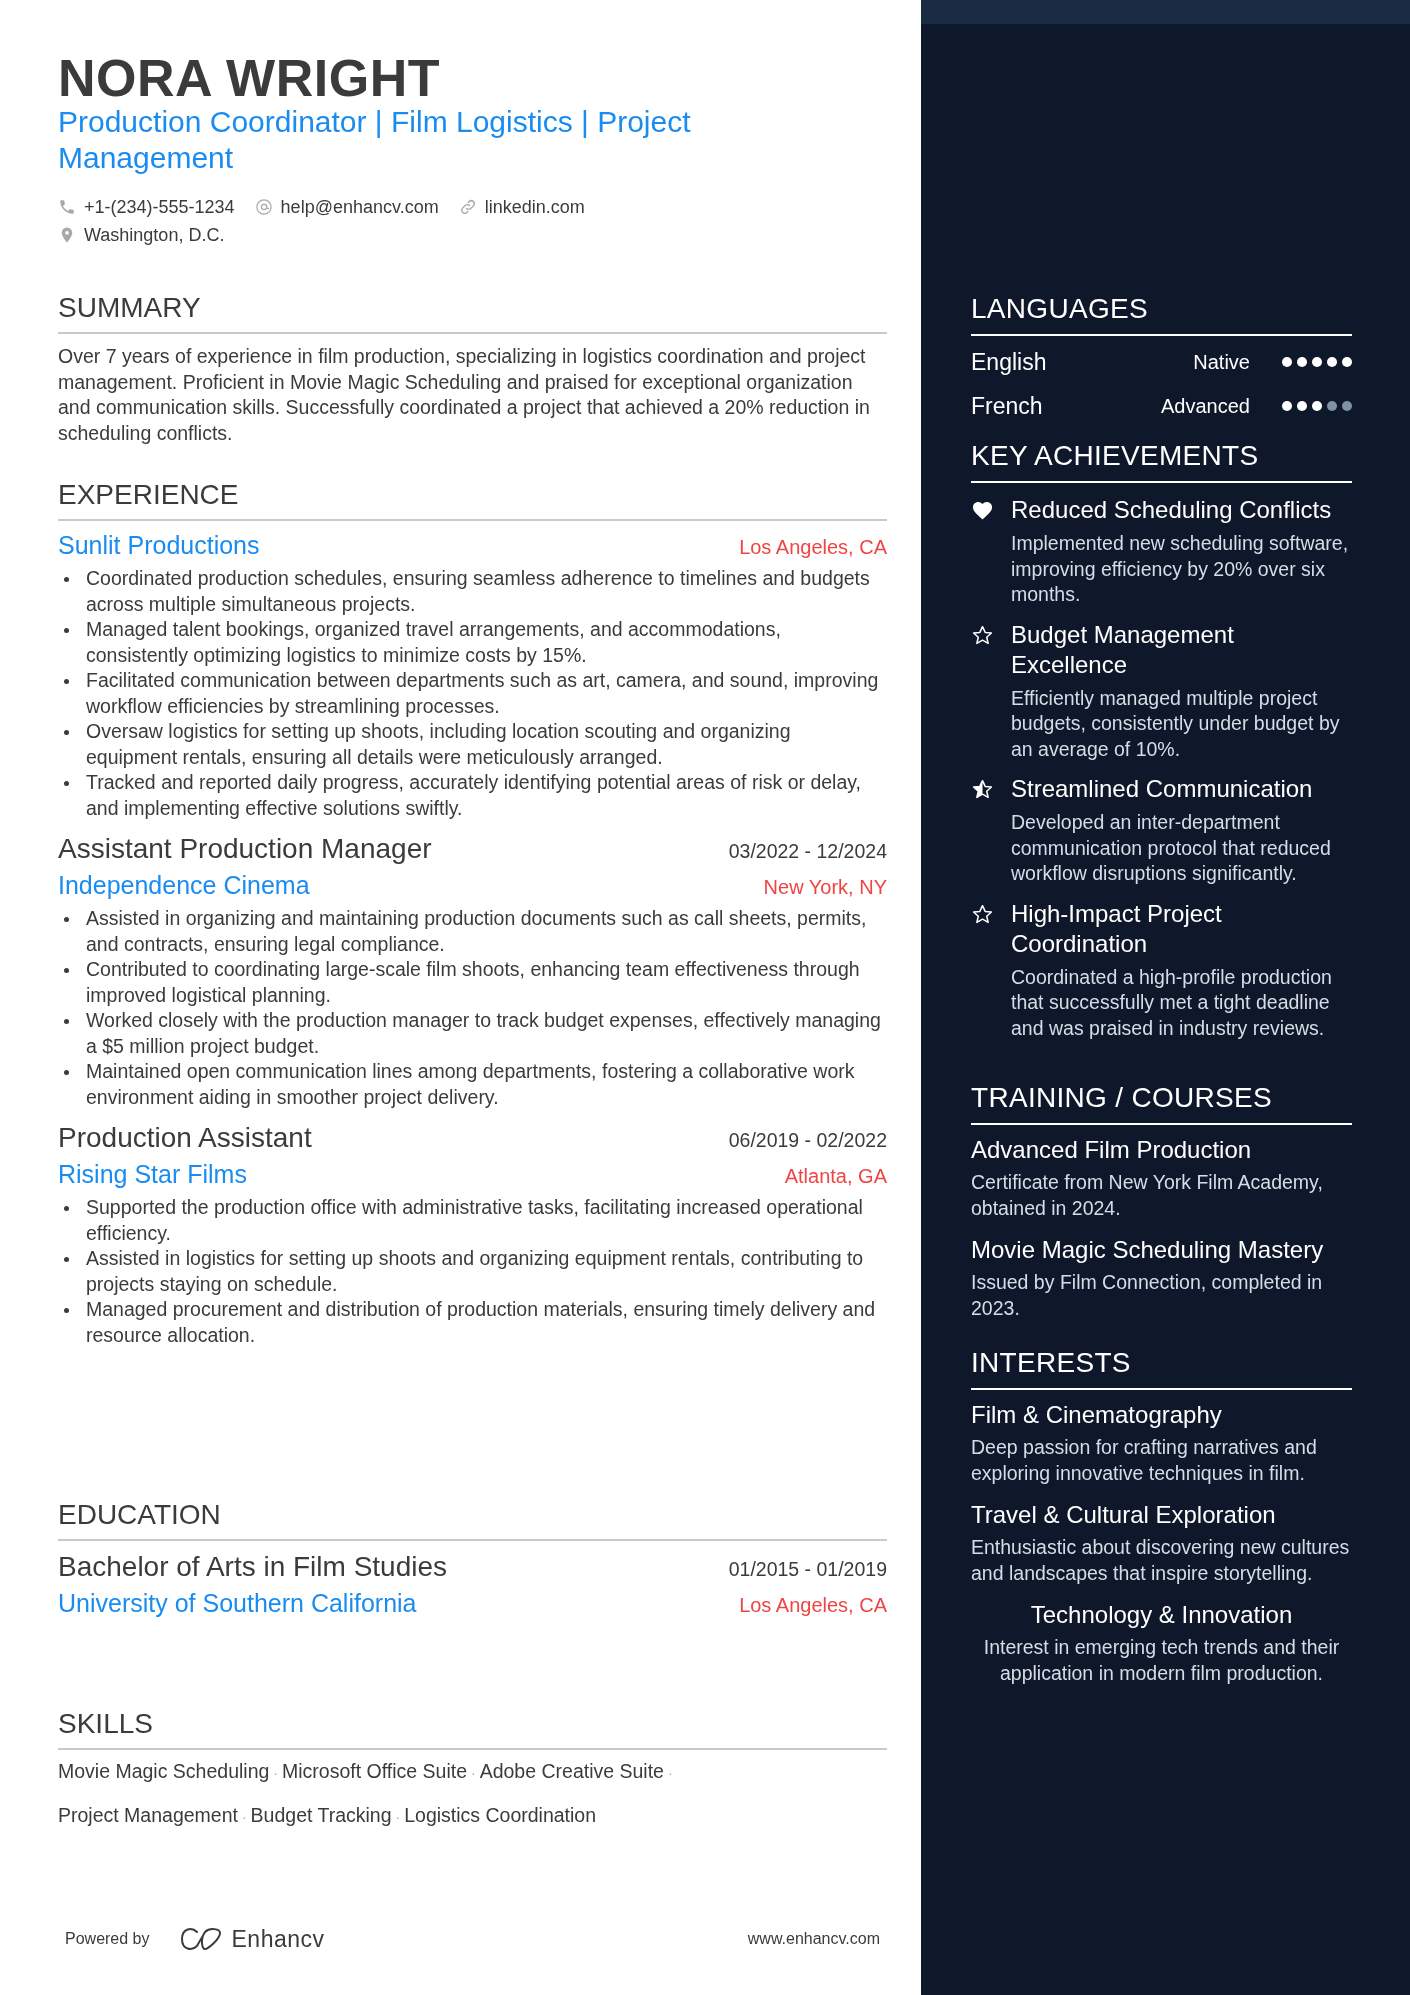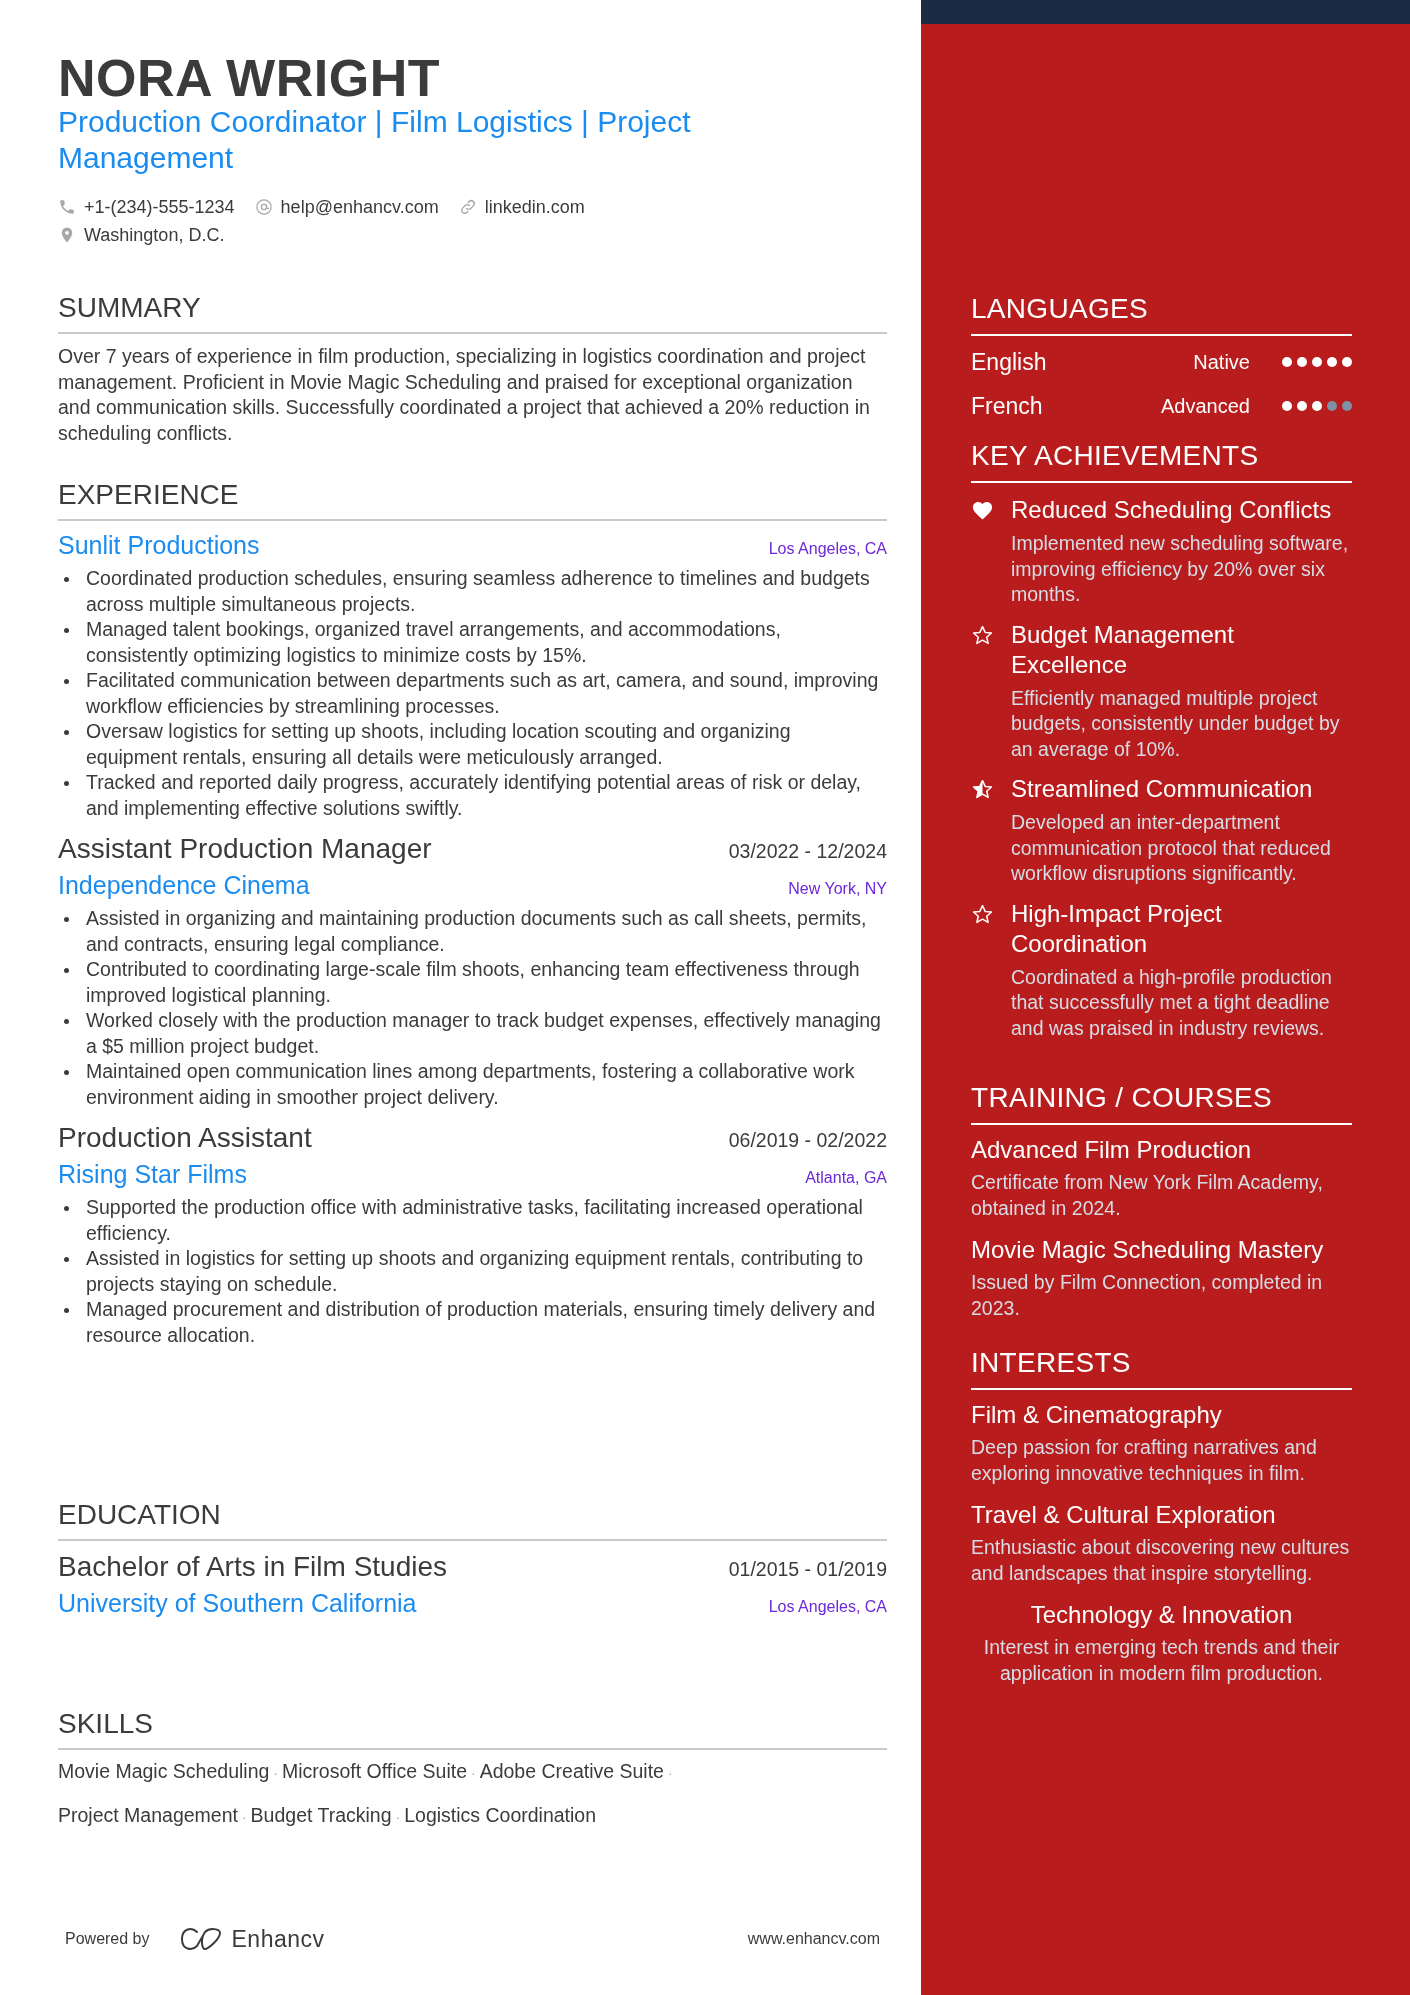--- a/index.html
+++ b/index.html
@@ -1,20 +1,20 @@
 <!DOCTYPE html>
 <html><head>
 <meta charset="utf-8">
 <style>
   * { box-sizing: border-box; margin: 0; padding: 0; }
   html, body { width: 1410px; height: 1995px; background: #ffffff; overflow: hidden; }
   body { position: relative; font-family: "Liberation Sans", "DejaVu Sans", sans-serif; color: #3b3b3b; }
 
   
-  .sidebar { position: absolute; left: 921px; top: 0; width: 489px; height: 1995px; background: #b91c1c; color: #ffffff; }
+  .sidebar { position: absolute; left: 921px; top: 0; width: 489px; height: 1995px; background: #0f172a; color: #ffffff; }
   .sidebar-topband { position: absolute; left: 0; top: 0; width: 100%; height: 24px; background: #1a2c44; }
   .side-inner { position: absolute; left: 50px; top: 293px; width: 381px; }
   .side-title { font-size: 28px; letter-spacing: 0.3px; color: #ffffff; padding-bottom: 9px; border-bottom: 2px solid #ffffff; margin-bottom: 10px; text-transform: uppercase; }
 
   .lang-row { display: flex; align-items: center; height: 44px; }
   .lang-name { font-size: 23px; flex: 1; }
   .lang-level { font-size: 20px; width: 140px; text-align: right; margin-right: 32px; }
   .dots { display: flex; gap: 5px; }
   .dot { width: 10px; height: 10px; border-radius: 50%; background: #ffffff; }
   .dot.off { background: #7f91a5; }
@@ -42,21 +42,21 @@
   .section { position: absolute; left: 0; width: 829px; }
 
   .para { font-size: 19.5px; line-height: 25.5px; color: #3b3b3b; }
 
   .job { margin-top: 0; }
   .job-head { display: flex; justify-content: space-between; align-items: baseline; }
   .job-title { font-size: 28px; color: #3b3b3b; }
   .job-date { font-size: 19.5px; color: #3b3b3b; }
   .job-sub { display: flex; justify-content: space-between; align-items: baseline; margin-top: 6px; }
   .job-company { font-size: 25px; color: #1a8cf0; }
-  .job-loc { font-size: 16px; color: #6d28d9; margin-left: 10px; }
+  .job-loc { font-size: 20px; color: #ef4444; margin-left: 10px; }
   .bullets { list-style: none; margin-top: 6px; }
   .bullets li { position: relative; padding-left: 28px; font-size: 19.5px; line-height: 25.5px; color: #3b3b3b; }
   .bullets li::before { content: ""; position: absolute; left: 6px; top: 11px; width: 5px; height: 5px; border-radius: 50%; background: #3b3b3b; }
 
   .skills { font-size: 19.5px; line-height: 42px; color: #3b3b3b; }
   .skill-sep { color: #aaaaaa; margin: 0 4px; font-size: 14px; vertical-align: middle; }
 
   .footer { position: absolute; left: 65px; top: 1925px; width: 815px; display: flex; align-items: center; justify-content: space-between; }
   .powered { display: flex; align-items: center; font-size: 16px; color: #3b3b3b; }
   .powered-label { margin-right: 28px; }

